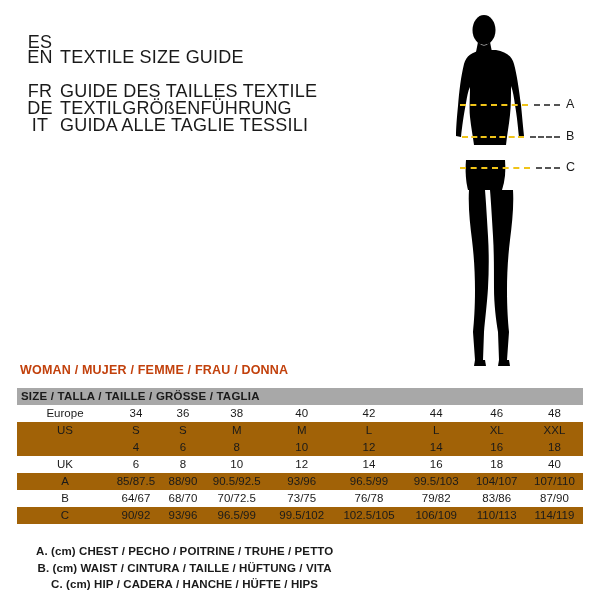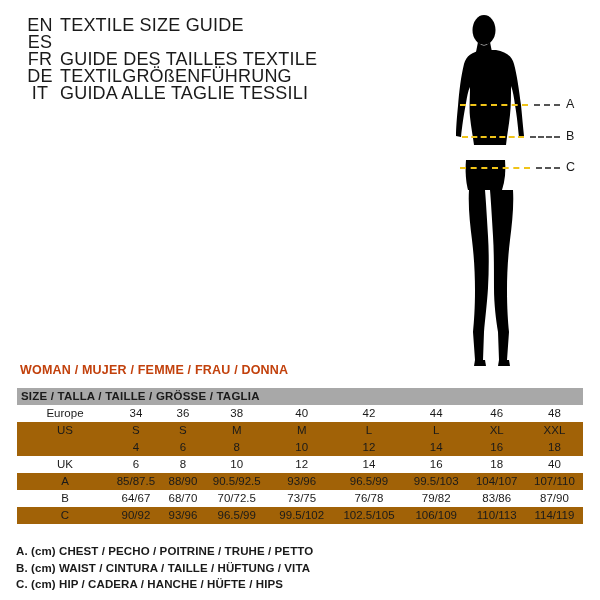--- a/index.html
+++ b/index.html
@@ -33,20 +33,21 @@
     text-align: center;
   }
   .lang-code {
     width: 40px;
     flex: 0 0 40px;
     color: #1a1a1a;
   }
   .lang-title {
     color: #1a1a1a;
     white-space: nowrap;
+    margin-top: 32px;
   }
 
   
   .figure-wrap {
     position: absolute;
     left: 430px;
     top: 10px;
     width: 160px;
     height: 360px;
   }
@@ -108,27 +109,28 @@
     padding-left: 4px;
     letter-spacing: 0.2px;
     margin-top: 11px;
   }
   tr.shade td { background: #a16207; }
   tr.plain td { background: #ffffff; }
 
   
   .legend {
     position: absolute;
-    left: 16px;
+    left: 36px;
     top: 543px;
     font-size: 11.5px;
     font-weight: bold;
     letter-spacing: 0.1px;
     line-height: 16.5px;
     color: #1a1a1a;
+    text-align: center;
   }
   .legend div { white-space: nowrap; }
 </style>
 </head>
 <body>
 
 <div class="lang-block">
   <div class="lang-row">
     <span class="lang-code">EN</span>
     <span class="lang-title">TEXTILE SIZE GUIDE</span>

